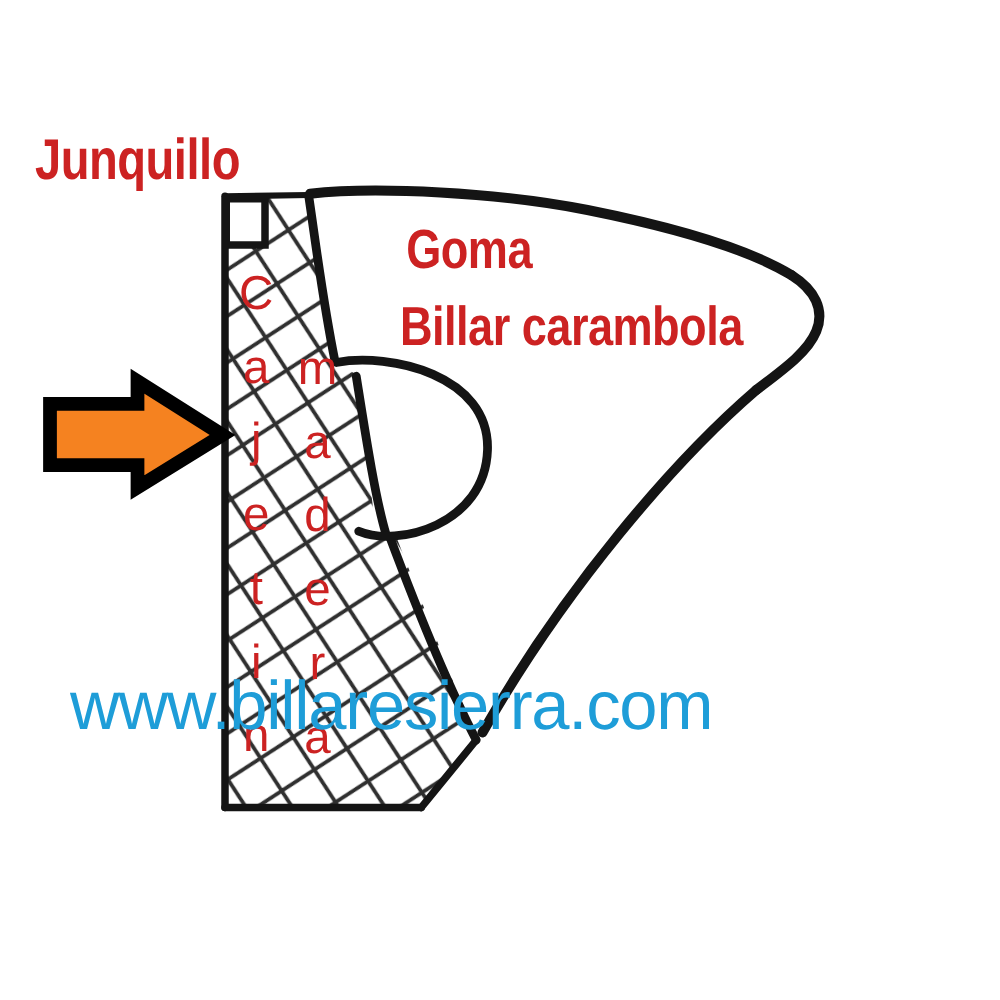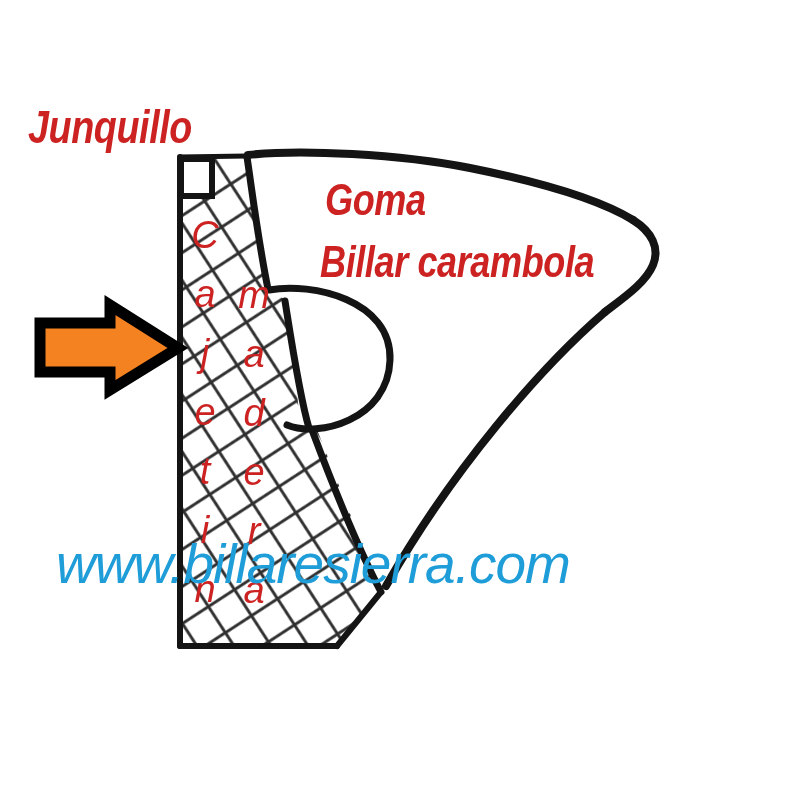--- a/index.html
+++ b/index.html
@@ -10,21 +10,20 @@
   }
   body {
     font-family: "Liberation Sans", sans-serif;
   }
   #canvas {
     position: relative;
     width: 800px;
     height: 800px;
     background: #ffffff;
     overflow: hidden;
-    font-style: italic;
   }
   #diagram {
     position: absolute;
     left: 0;
     top: 0;
     width: 800px;
     height: 800px;
   }
   .lbl {
     position: absolute;

